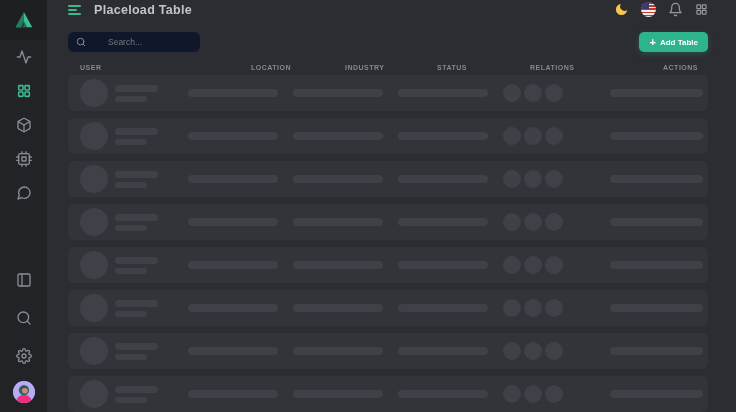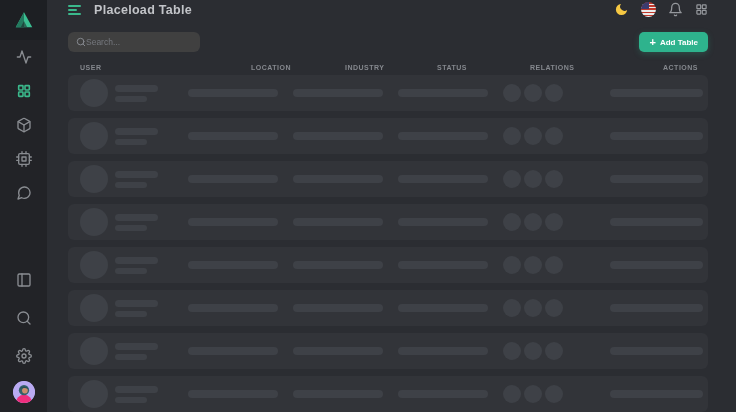--- a/index.html
+++ b/index.html
@@ -39,22 +39,22 @@
   .tb-icon svg { width:15px; height:15px; }
   .moon svg { width:15px; height:15px; }
   .flag { width:15px; height:15px; border-radius:50%; overflow:hidden; position:relative;
           background:repeating-linear-gradient(180deg,#c0392b 0 1.6px,#ececec 1.6px 3.2px);
           border:0; cursor:pointer; }
   .flag::before { content:""; position:absolute; left:0; top:0; width:8px; height:7px; background:#3c3b6e; }
   .apps svg { width:13px; height:13px; }
 
   
   .toolbar { margin-top:13px; height:20px; display:flex; align-items:center; }
-  .search { width:132px; height:20px; background:#404040; border-radius:6px;
-            display:flex; align-items:center; padding:0 8px; gap:0; }
+  .search { width:132px; height:20px; background:#0f172a; border-radius:6px;
+            display:flex; align-items:center; padding:0 8px; gap:22px; }
   .search svg { width:10px; height:10px; color:#85888e; flex-shrink:0; }
   .search input { flex:1; min-width:0; background:transparent; border:0; outline:none;
                   color:#a0a3a8; font-size:8.5px; font-family:"Liberation Sans",sans-serif; }
   .search input::placeholder { color:#75787e; }
   .add-user { margin-left:auto; height:20px; padding:0 10px; border:0; border-radius:5px;
               background:var(--button-bg,#2eb38d); color:#fff; display:flex; align-items:center;
               gap:4px; font-size:8px; font-weight:700; cursor:pointer;
               font-family:"Liberation Sans",sans-serif; box-shadow:0 2px 6px rgba(46,179,141,.25); }
   .add-user .plus { font-size:11px; font-weight:700; line-height:1; }
 

